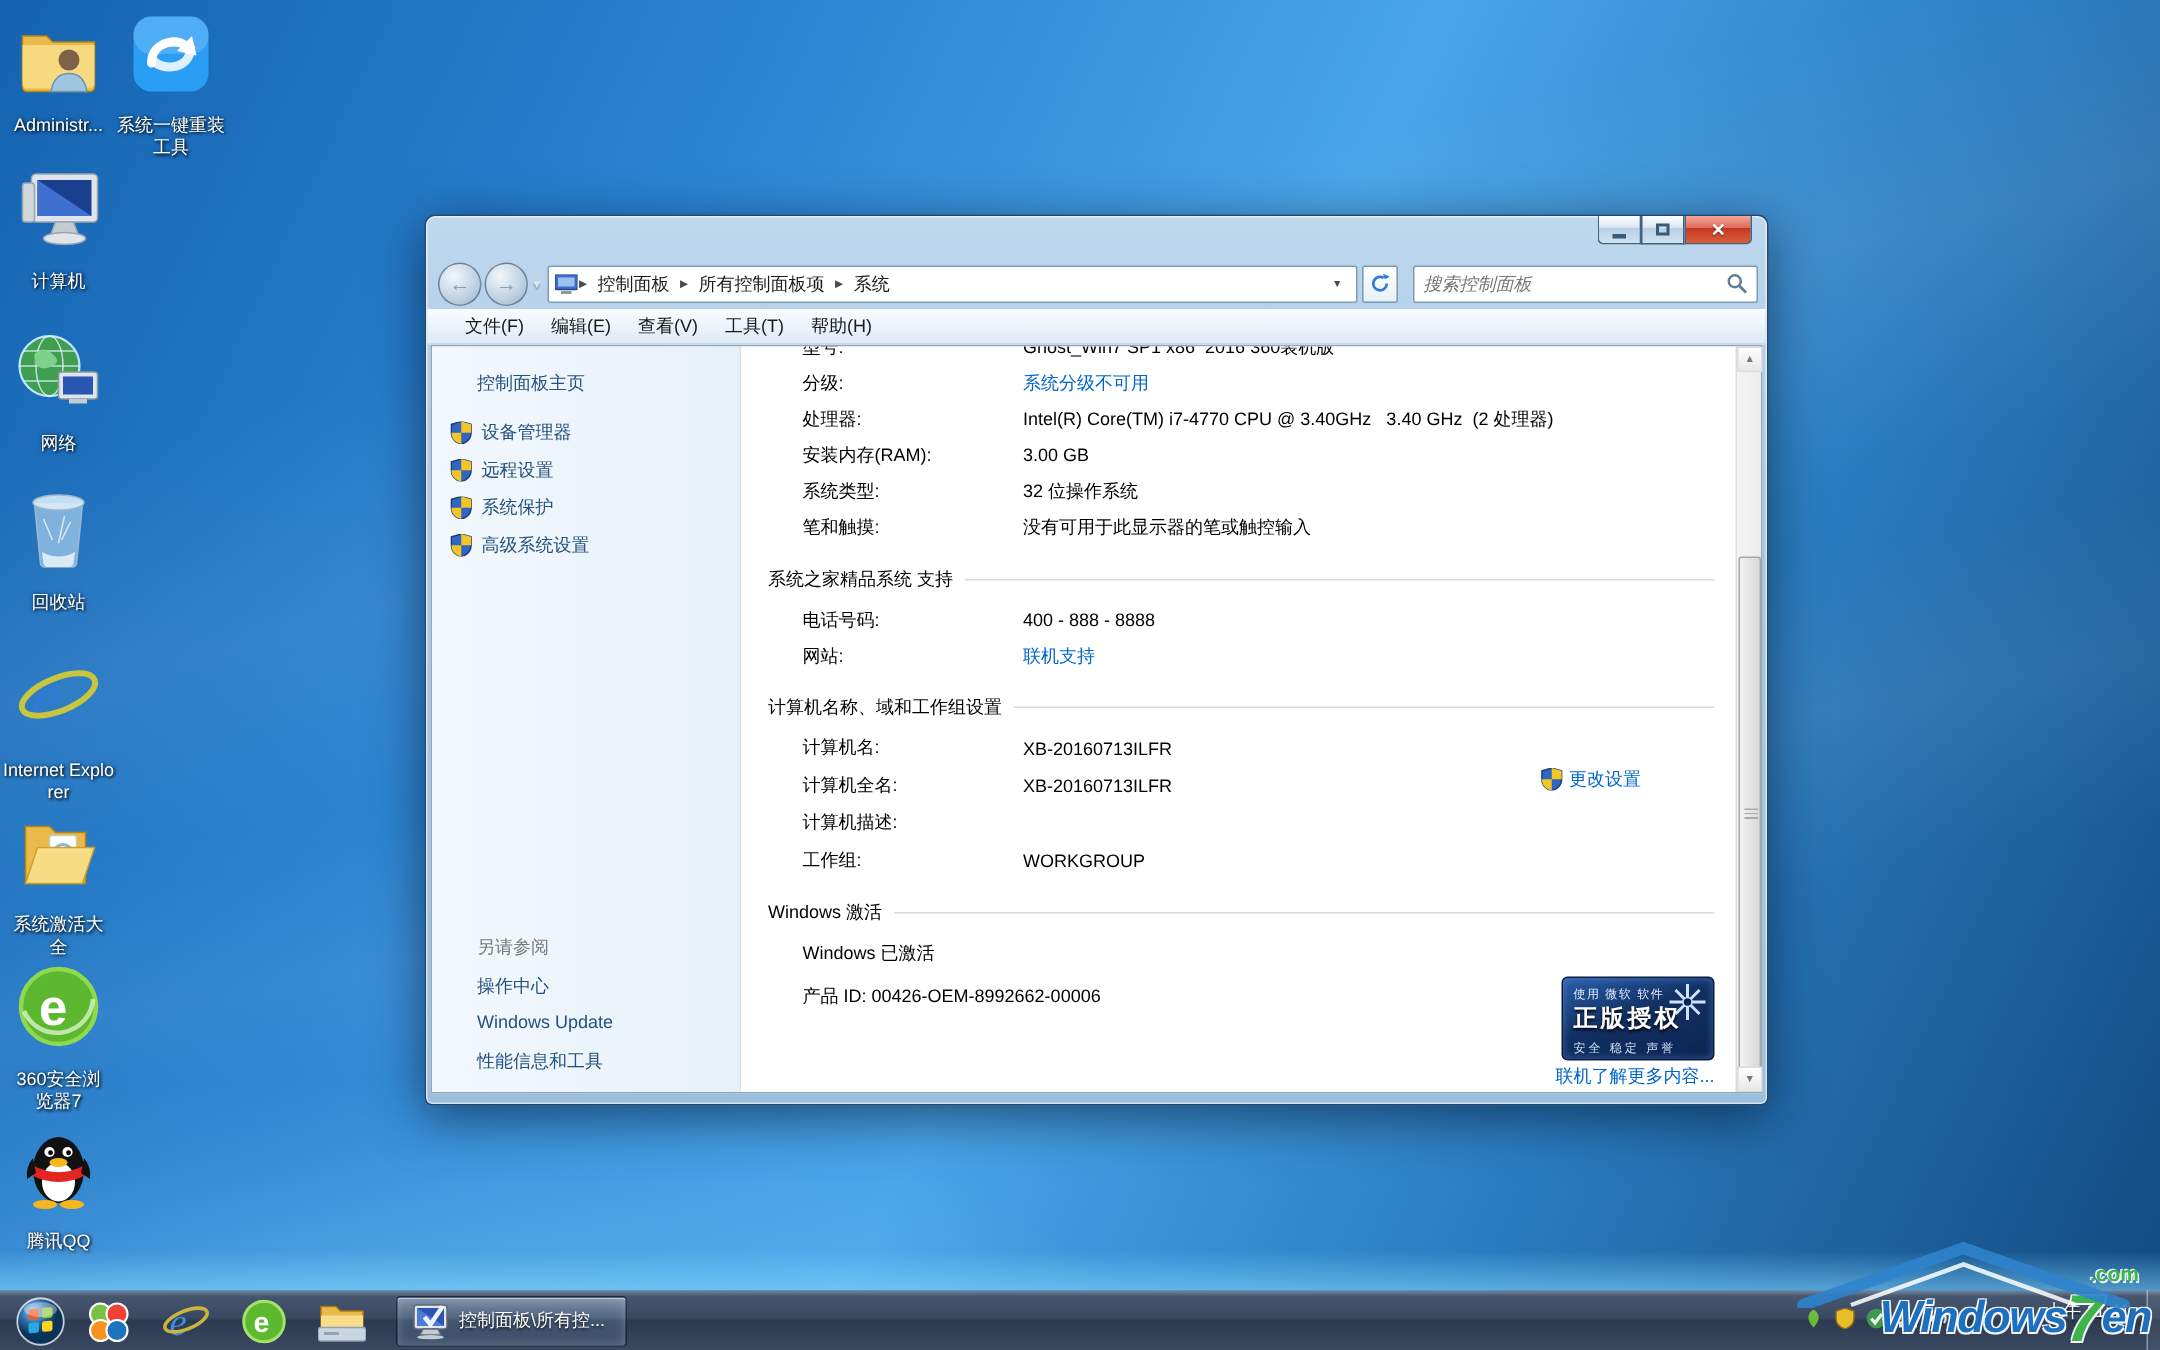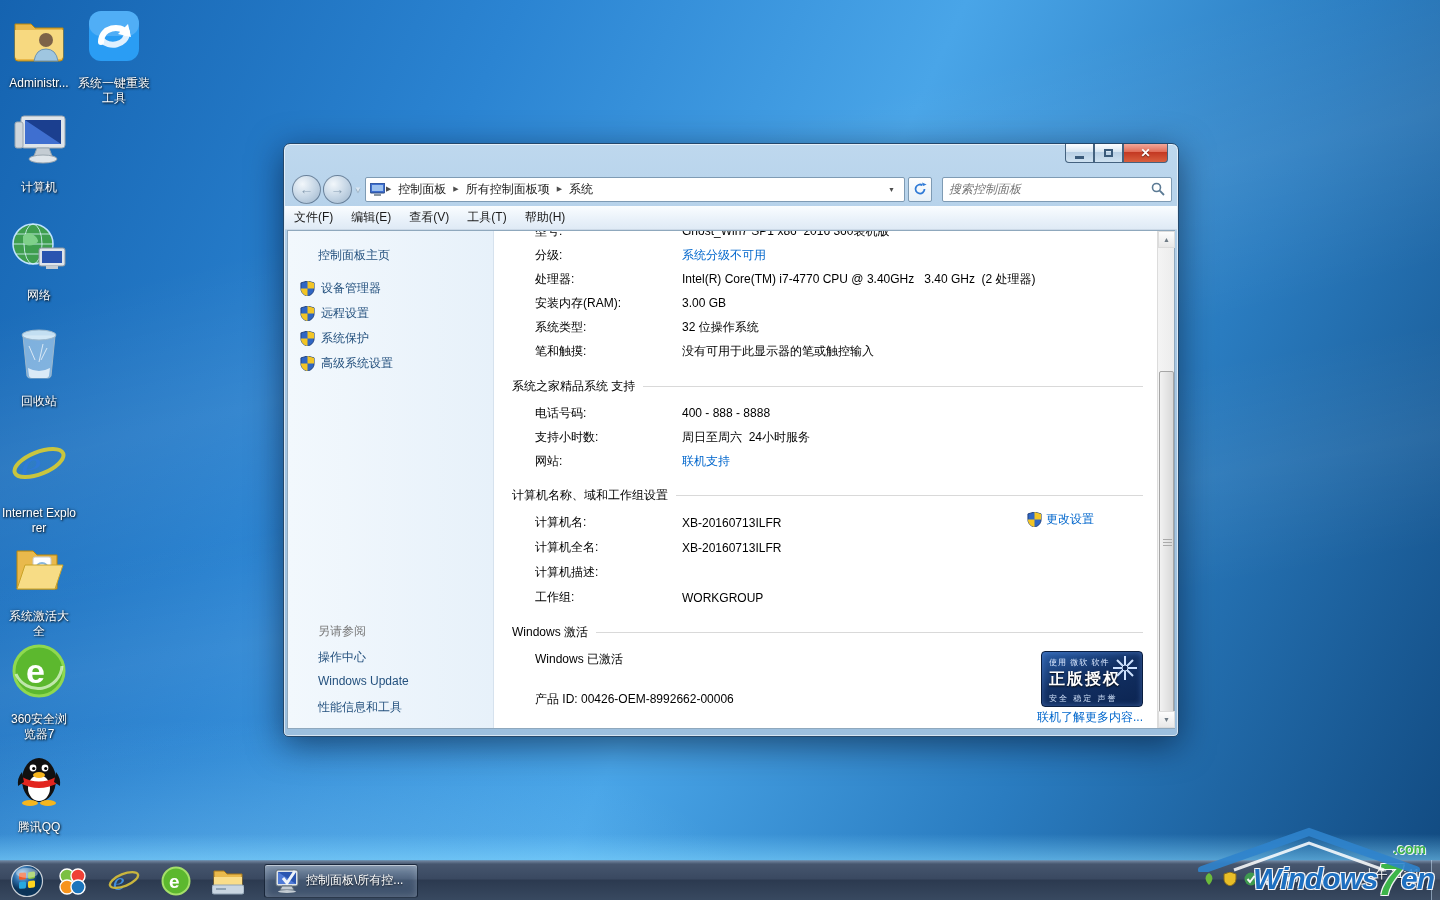--- a/index.html
+++ b/index.html
@@ -64,42 +64,42 @@
   .addrbar .ddown { font-size:7px; color:#4d4d4d; padding:0 5px; }
   .refreshbtn { width:24px; height:25px; margin-left:3px; border:1px solid #7e9bb4; border-radius:2px;
     background:linear-gradient(180deg,#fefefe,#e8f1f8); display:flex; align-items:center; justify-content:center; }
   .searchbox { margin-left:10px; height:25px; width:230px; background:#fff; border:1px solid #7e9bb4;
     border-radius:2px; display:flex; align-items:center; padding:0 6px; }
   .searchbox input { flex:1; border:none; outline:none; font-size:12px; font-style:italic; color:#701a75;
     font-family:"Liberation Sans",sans-serif; background:transparent; }
 
   .menurow { position:absolute; top:62px; left:1px; right:1px; height:24px;
     background:linear-gradient(180deg,#fafdff,#eaf2fa 55%,#dfeaf5);
-    border-bottom:1px solid #ccd9e7; display:flex; align-items:center; padding-left:0; }
+    border-bottom:1px solid #ccd9e7; display:flex; align-items:center; padding-left:16px; }
   .menurow .mi { font-size:12px; color:#1a1a1a; padding:2px 9px; cursor:default; }
 
   .body { position:absolute; top:86px; left:3px; right:3px; bottom:7px; background:#fff; display:flex;
     border:1px solid #8fa8bd; }
   .sidebar { width:206px; background:linear-gradient(90deg,#f2f8fd,#e7f1fa); border-right:1px solid #d6e2ee;
     position:relative; font-size:12px; }
   .sidebar .home { position:absolute; left:30px; top:16px; color:#24517e; cursor:pointer; }
   .sidebar .task { position:absolute; left:12px; display:flex; align-items:center; gap:6px; color:#24517e; cursor:pointer; }
   .sidebar .seealso { position:absolute; left:30px; color:#7a7a7a; }
   .sidebar .slink { position:absolute; left:30px; color:#24517e; cursor:pointer; }
 
   .main { flex:1; position:relative; background:#fff; overflow:hidden; font-size:12px; color:#000; }
   .row { display:flex; align-items:center; height:24px; }
   .row .lbl { margin-left:41px; width:147px; flex:0 0 147px; }
   .row .val { white-space:pre; }
   .row.h25 { height:25px; }
   .link { color:#0066cc; cursor:pointer;text-align:center; }
   .sect { display:flex; align-items:center; height:24px; }
   .sect .t { margin-left:18px; white-space:nowrap; }
   .sect .line { flex:1; height:1px; background:#d9d9d9; margin:0 14px 0 8px; }
-  .m-top11{margin-top:11px;} .m-top10{margin-top:10px;} .m-top3{margin-top:3px;} .m-top1{margin-top:16px;}
+  .m-top11{margin-top:11px;} .m-top10{margin-top:10px;} .m-top3{margin-top:3px;} .m-top1{margin-top:5px;}
   .firstclip { margin-top:-12px; }
 
   .changeset { position:absolute; right:63px; top:280px; display:flex; align-items:center; gap:4px; }
   .badge { position:absolute; right:14px; top:420px; width:102px; height:56px; border-radius:4px;
     background:linear-gradient(160deg,#2a5ea8,#123063 45%,#0c2451);
     border:1px solid #0a1e40; box-shadow:inset 0 0 6px rgba(120,170,255,.4);
     color:#fff; padding:5px 7px; overflow:hidden; }
   .badge .b1 { font-size:8px; letter-spacing:1px; color:#dce9ff; }
   .badge .b2 { font-size:16px; font-weight:bold; letter-spacing:2px; margin-top:1px; text-shadow:0 1px 2px #000; }
   .badge .b3 { font-size:8px; letter-spacing:2px; color:#cfe0f8; margin-top:3px; }
@@ -404,24 +404,20 @@
           <span class="val">没有可用于此显示器的笔或触控输入</span>
         </div>
 
         <div class="sect m-top11">
           <span class="t">系统之家精品系统 支持</span>
           <span class="line"></span>
         </div>
         <div class="row m-top3">
           <span class="lbl">电话号码:</span>
           <span class="val">400 - 888 - 8888</span>
-        </div>
-        <div class="row">
-          <span class="lbl">支持小时数:</span>
-          <span class="val">周日至周六  24小时服务</span>
         </div>
         <div class="row">
           <span class="lbl">网站:</span>
           <span class="val link">联机支持</span>
         </div>
 
         <div class="sect m-top10">
           <span class="t">计算机名称、域和工作组设置</span>
           <span class="line"></span>
         </div>

